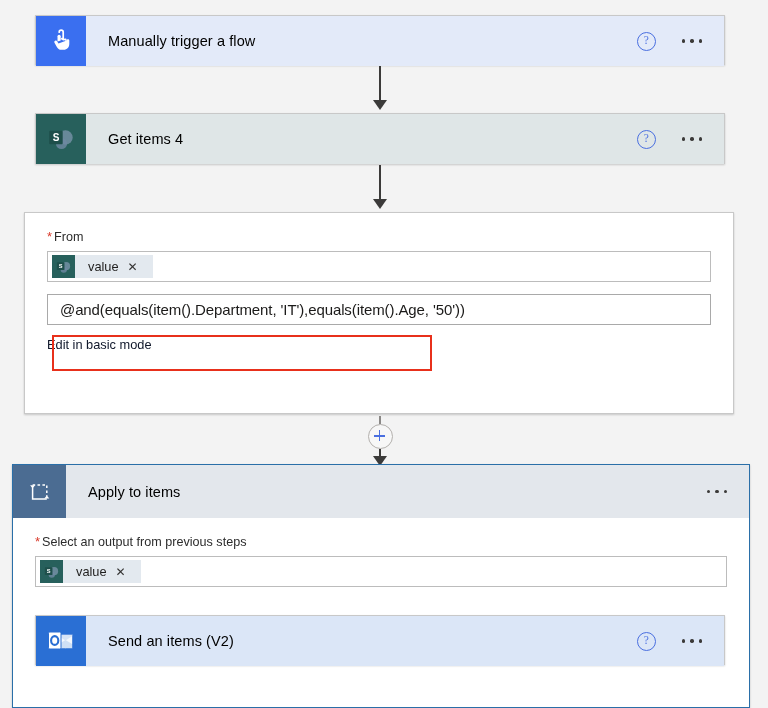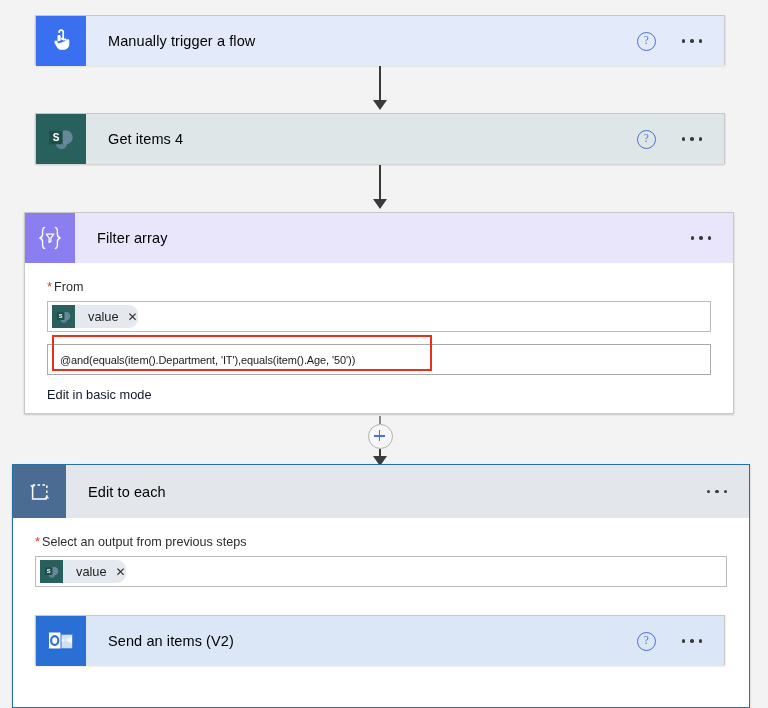--- a/index.html
+++ b/index.html
@@ -130,22 +130,21 @@
     background: #ffffff;
     display: flex;
     align-items: center;
     padding-left: 4px;
   }
   .token {
     display: inline-flex;
     align-items: center;
     height: 23px;
     background: #e3e9ef;
-    padding-right: 0;
-    border-radius: 9px;
+    padding-right: 15px;
   }
   .token-icon {
     width: 23px; height: 23px;
     flex: 0 0 23px;
     background: #27605c;
     display: flex; align-items: center; justify-content: center;
   }
   .token-label {
     font-size: 12.8px;
     color: #201f1e;
@@ -159,21 +158,21 @@
   }
   .expr-box {
     box-sizing: border-box;
     height: 31px;
     margin-top: 12px;
     border: 1px solid #a9a9a9;
     background: #ffffff;
     display: flex;
     align-items: center;
     padding: 0 12px;
-    font-size: 11px;
+    font-size: 15px;
     color: #1b1a19;
     letter-spacing: -.1px;
   }
   .basic-link {
     display: inline-block;
     margin-top: 12px;
     font-size: 12.8px;
     color: #0f172a;
     cursor: pointer;
   }
@@ -299,37 +298,20 @@
       </div>
     </div>
   </div>
 
   <div class="connector" id="conn-2">
     <div class="conn-line"></div>
     <div class="conn-arrow"></div>
   </div>
 
   <div class="card" id="filter-card">
-    <div class="card-header">
-      <div class="card-icon">
-        <svg class="glyph" width="30" height="24" viewBox="0 0 30 24">
-          <path d="M9.6 1.5C7.2 1.5 7.6 6 7.6 8.2c0 2.1-1.6 3.5-3.1 3.8 1.5.3 3.1 1.7 3.1 3.8 0 2.2-.4 6.7 2 6.7" fill="none" stroke="#fff" stroke-width="1.4" stroke-linecap="round"></path>
-          <path d="M20.4 1.5c2.4 0 2 4.5 2 6.7 0 2.1 1.6 3.5 3.1 3.8-1.5.3-3.1 1.7-3.1 3.8 0 2.2.4 6.7-2 6.7" fill="none" stroke="#fff" stroke-width="1.4" stroke-linecap="round"></path>
-          <path d="M11.2 8.2h7.6l-2.9 3.6v3.6l-1.8 1.1v-4.7z" fill="none" stroke="#fff" stroke-width="1.3" stroke-linejoin="round"></path>
-        </svg>
-      </div>
-      <div class="card-title">Filter array</div>
-      <div class="hdr-actions">
-        <div class="ellipsis">
-            <i></i>
-            <i></i>
-            <i></i>
-          </div>
-      </div>
-    </div>
 
     <div class="card-body">
       <label class="field-label">
         <span class="req-star">*</span><span>From</span>
       </label>
 
       <div class="input-box">
         <span class="token">
           <span class="token-icon">
             <svg class="glyph" width="17" height="16" viewBox="0 0 30 28">
@@ -362,21 +344,21 @@
   <div class="card" id="loop-card">
     <div class="card-header">
       <div class="card-icon">
         <svg class="glyph" width="26" height="24" viewBox="0 0 26 24">
           <path d="M5.6 7.5V19h14.2" fill="none" stroke="#fff" stroke-width="1.5"></path>
           <path d="M5.6 5h14.2v11.6" fill="none" stroke="#fff" stroke-width="1.5" stroke-dasharray="2.6 2.3"></path>
           <path d="M5.6 8.4 3.1 5.3h5z" fill="#fff"></path>
           <path d="M19.8 15.4l2.5 3.1h-5z" fill="#fff"></path>
         </svg>
       </div>
-      <div class="card-title">Edit to each</div>
+      <div class="card-title">Apply to items</div>
       <div class="hdr-actions">
         <div class="ellipsis">
             <i></i>
             <i></i>
             <i></i>
           </div>
       </div>
     </div>
 
     <div class="card-body">

